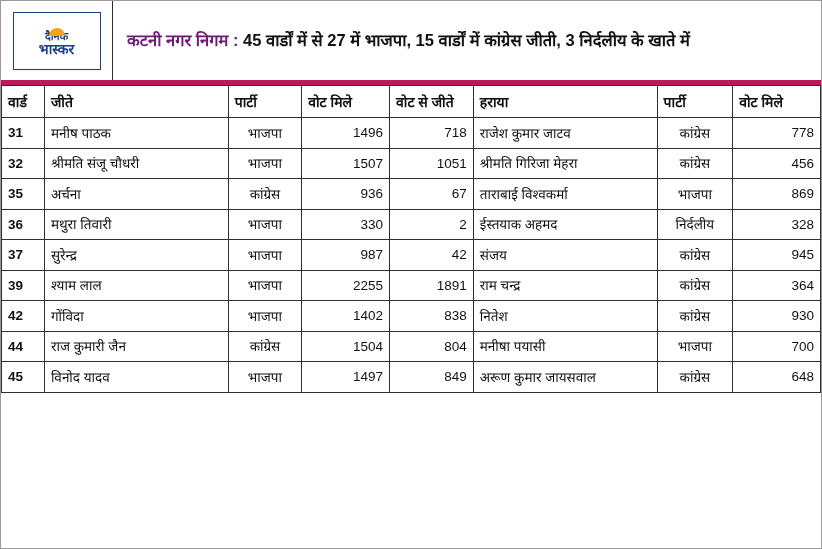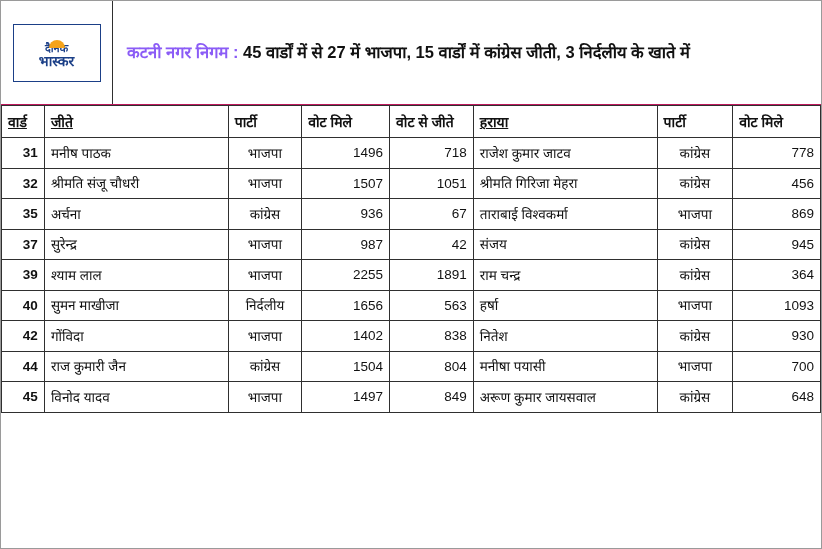--- a/index.html
+++ b/index.html
@@ -16,23 +16,23 @@
     box-sizing: border-box;
     border: 1px solid #9a9a9a;
     background: #ffffff;
     position: relative;
     overflow: hidden;
   }
   
   .header {
     display: flex;
     align-items: stretch;
-    height: 104px;
-    box-sizing: border-box;
-    border-bottom: 1px solid #be185d;
+    height: 84px;
+    box-sizing: border-box;
+    border-bottom: 5px solid #be185d;
   }
   .logo-cell {
     width: 112px;
     min-width: 112px;
     box-sizing: border-box;
     border-right: 1px solid #2f2f2f;
     display: flex;
     align-items: center;
     justify-content: center;
     background: #ffffff;
@@ -81,21 +81,21 @@
     display: flex;
     align-items: center;
   }
   .headline {
     font-size: 16.5px;
     line-height: 25px;
     font-weight: bold;
     color: #111111;
   }
   .headline .red {
-    color: #8b5cf6;
+    color: #701a75;
   }
   
   table.vote-table {
     border-collapse: collapse;
     width: 100%;
     table-layout: fixed;
   }
   table.vote-table th,
   table.vote-table td {
     border: 1px solid #2f2f2f;
@@ -107,26 +107,26 @@
     overflow: hidden;
     white-space: nowrap;
   }
   table.vote-table thead th {
     background: #ffffff;
     font-weight: bold;
     font-size: 14px;
     height: 32px;
     text-align: left;
   }
-  thead th.c-ward { text-align: left; text-decoration: underline; }
+  thead th.c-ward { text-align: left; }
   thead th.c-num { text-align: center; }
   thead th.c-party { text-align: center; }
 
   td.c-ward {
-    text-align: right;
+    text-align: left;
     font-weight: bold;
   }
   td.c-name {
     text-align: left;
   }
   td.c-party {
     text-align: center;
     font-family: Liberation Mono, monospace;
   }
   td.c-num {
@@ -211,50 +211,50 @@
           <td class="c-ward">35</td>
           <td class="c-name">अर्चना</td>
           <td class="c-party">कांग्रेस</td>
           <td class="c-num">936</td>
           <td class="c-num">67</td>
           <td class="c-name">ताराबाई विश्वकर्मा</td>
           <td class="c-party">भाजपा</td>
           <td class="c-num">869</td>
         </tr>
         <tr>
+          <td class="c-ward">36</td>
+          <td class="c-name">मथुरा तिवारी</td>
+          <td class="c-party">भाजपा</td>
+          <td class="c-num">330</td>
+          <td class="c-num">2</td>
+          <td class="c-name">ईस्तयाक अहमद</td>
+          <td class="c-party">निर्दलीय</td>
+          <td class="c-num">328</td>
+        </tr>
+        <tr>
           <td class="c-ward">37</td>
           <td class="c-name">सुरेन्द्र</td>
           <td class="c-party">भाजपा</td>
           <td class="c-num">987</td>
           <td class="c-num">42</td>
           <td class="c-name">संजय</td>
           <td class="c-party">कांग्रेस</td>
           <td class="c-num">945</td>
         </tr>
         <tr>
           <td class="c-ward">39</td>
           <td class="c-name">श्याम लाल</td>
           <td class="c-party">भाजपा</td>
           <td class="c-num">2255</td>
           <td class="c-num">1891</td>
           <td class="c-name">राम चन्द्र</td>
           <td class="c-party">कांग्रेस</td>
           <td class="c-num">364</td>
         </tr>
         <tr>
-          <td class="c-ward">40</td>
-          <td class="c-name">सुमन माखीजा</td>
-          <td class="c-party">निर्दलीय</td>
-          <td class="c-num">1656</td>
-          <td class="c-num">563</td>
-          <td class="c-name">हर्षा</td>
-          <td class="c-party">भाजपा</td>
-          <td class="c-num">1093</td>
-        </tr>
-        <tr>
           <td class="c-ward">42</td>
           <td class="c-name">गोंविदा</td>
           <td class="c-party">भाजपा</td>
           <td class="c-num">1402</td>
           <td class="c-num">838</td>
           <td class="c-name">नितेश</td>
           <td class="c-party">कांग्रेस</td>
           <td class="c-num">930</td>
         </tr>
         <tr>

